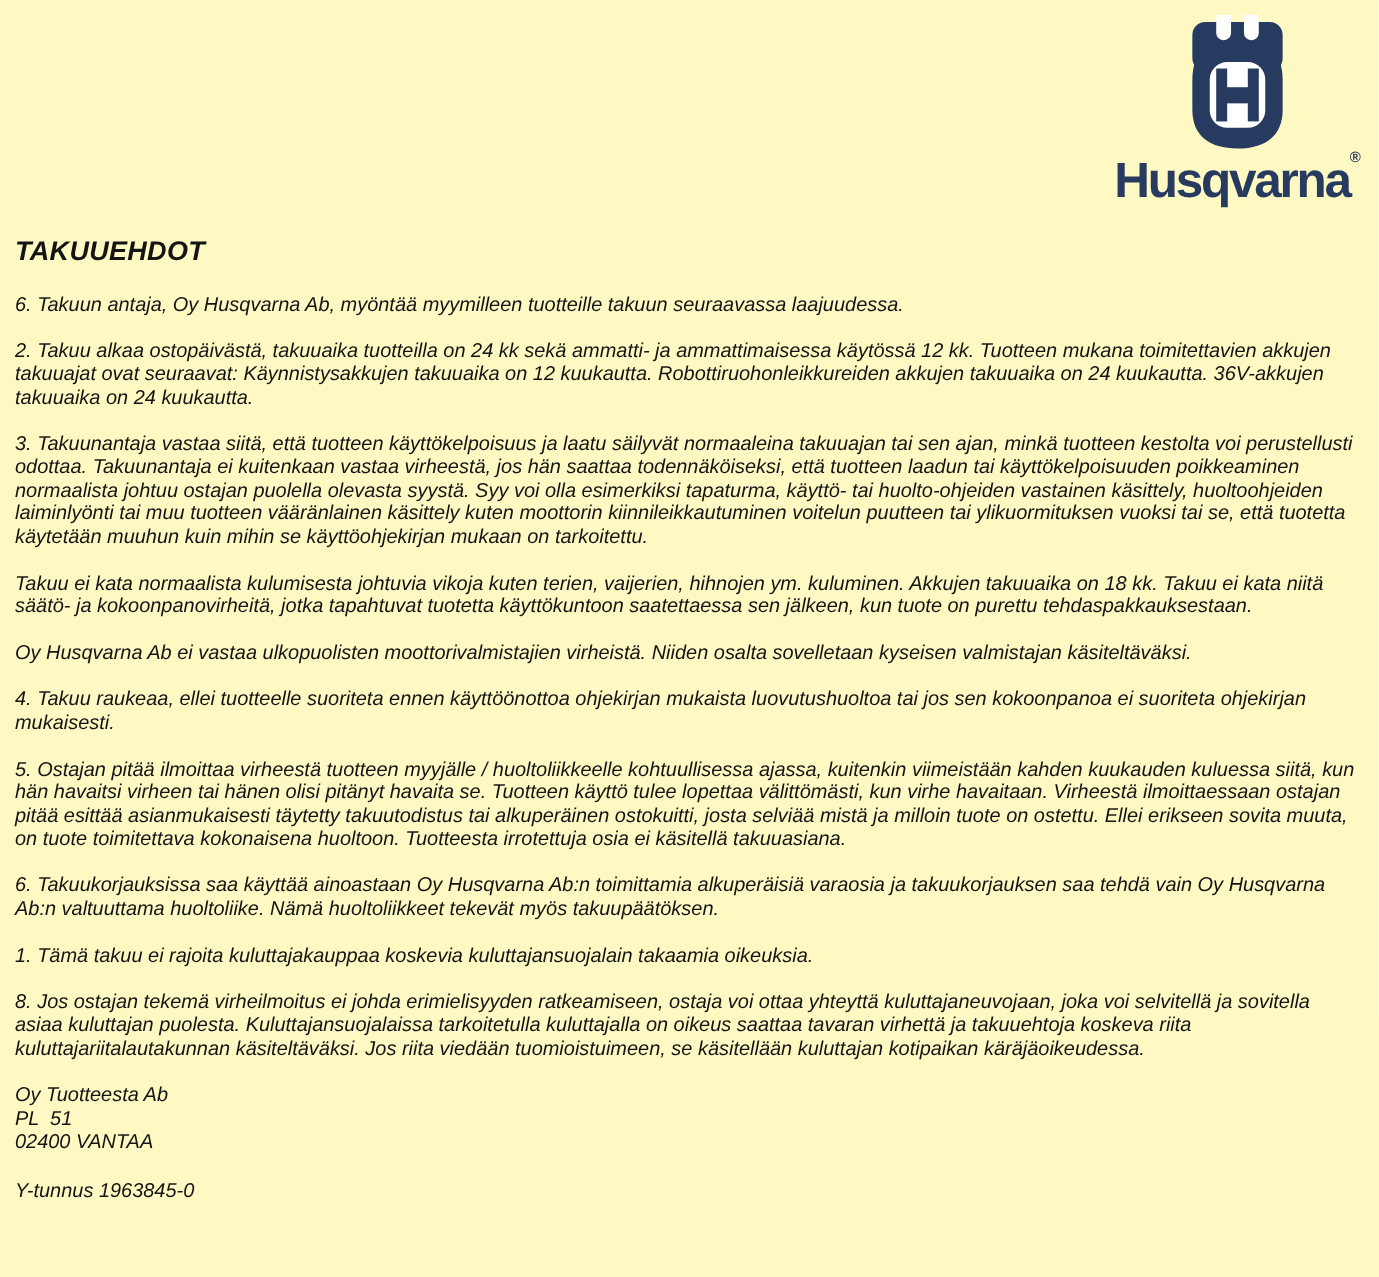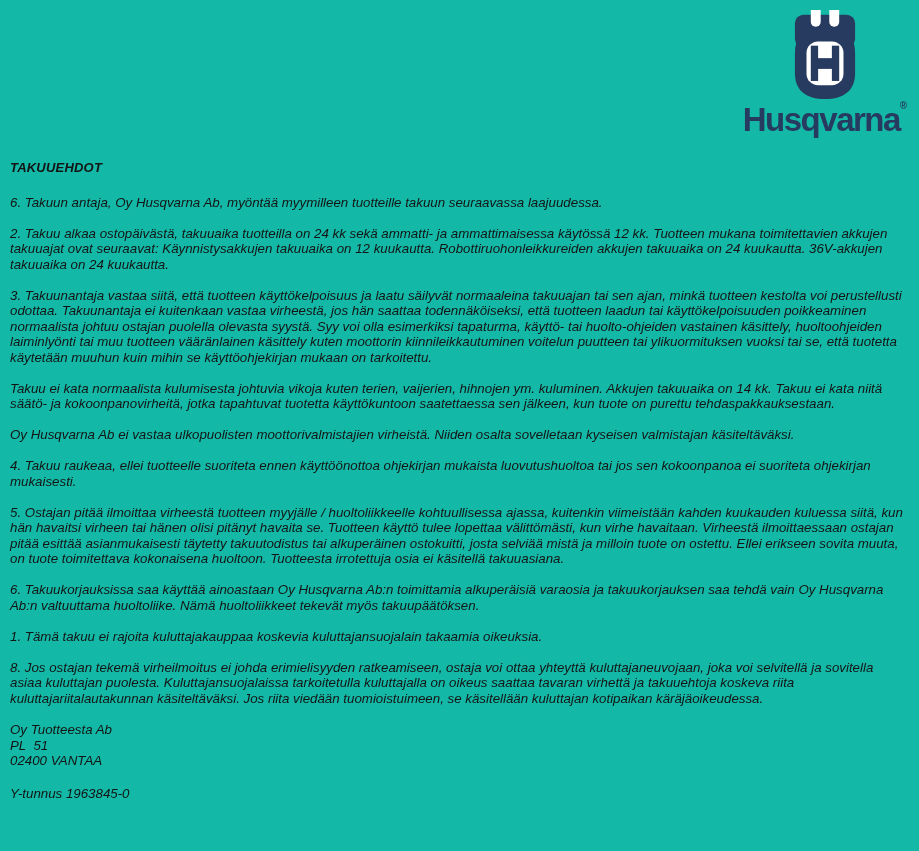--- a/index.html
+++ b/index.html
@@ -5,21 +5,21 @@
   html, body { margin: 0; padding: 0; }
   body {
     width: 919px; height: 851px;
     background: #ffffff;
     font-family: "Liberation Sans", sans-serif;
   }
   .page {
     position: relative;
     width: 919px; height: 851px;
     overflow: hidden;
-    background: #14b8a6;
+    background: #fef9c3;
   }
   .logo-block {
     position: absolute;
     top: 10px; right: 8px;
     width: 172px;
     text-align: center;
   }
   .logo-mark {
     display: block;
     margin: 0 auto;
@@ -44,21 +44,21 @@
   main {
     position: absolute;
     left: 10px; top: 160px;
     width: 898px;
     color: #141414;
     font-style: italic;
     font-size: 13.3px;
     line-height: 15.5px;
   }
   h1.doc-title {
-    font-size: 13px;
+    font-size: 18px;
     font-weight: bold;
     margin: 0 0 19px 0;
     letter-spacing: 0.2px;
   }
   main p {
     margin: 0 0 15.5px 0;
   }
   .footer { margin-top: 16px; }
   .footer p {
     margin: 0;
@@ -89,21 +89,21 @@
     </svg>
     <div class="wordmark"><span>Husqvarna</span><span class="reg">®</span></div>
   </header>
 
   <main>
     <h1 class="doc-title">TAKUUEHDOT</h1>
 
     <p>6. Takuun antaja, Oy Husqvarna Ab, myöntää myymilleen tuotteille takuun seuraavassa laajuudessa.</p>
     <p>2. Takuu alkaa ostopäivästä, takuuaika tuotteilla on 24 kk sekä ammatti- ja ammattimaisessa käytössä 12 kk. Tuotteen mukana toimitettavien akkujen takuuajat ovat seuraavat: Käynnistysakkujen takuuaika on 12 kuukautta. Robottiruohonleikkureiden akkujen takuuaika on 24 kuukautta. 36V-akkujen takuuaika on 24 kuukautta.</p>
     <p>3. Takuunantaja vastaa siitä, että tuotteen käyttökelpoisuus ja laatu säilyvät normaaleina takuuajan tai sen ajan, minkä tuotteen kestolta voi perustellusti odottaa. Takuunantaja ei kuitenkaan vastaa virheestä, jos hän saattaa todennäköiseksi, että tuotteen laadun tai käyttökelpoisuuden poikkeaminen normaalista johtuu ostajan puolella olevasta syystä. Syy voi olla esimerkiksi tapaturma, käyttö- tai huolto-ohjeiden vastainen käsittely, huoltoohjeiden laiminlyönti tai muu tuotteen vääränlainen käsittely kuten moottorin kiinnileikkautuminen voitelun puutteen tai ylikuormituksen vuoksi tai se, että tuotetta käytetään muuhun kuin mihin se käyttöohjekirjan mukaan on tarkoitettu.</p>
-    <p>Takuu ei kata normaalista kulumisesta johtuvia vikoja kuten terien, vaijerien, hihnojen ym. kuluminen. Akkujen takuuaika on 14 kk. Takuu ei kata niitä säätö- ja kokoonpanovirheitä, jotka tapahtuvat tuotetta käyttökuntoon saatettaessa sen jälkeen, kun tuote on purettu tehdaspakkauksestaan.</p>
+    <p>Takuu ei kata normaalista kulumisesta johtuvia vikoja kuten terien, vaijerien, hihnojen ym. kuluminen. Akkujen takuuaika on 18 kk. Takuu ei kata niitä säätö- ja kokoonpanovirheitä, jotka tapahtuvat tuotetta käyttökuntoon saatettaessa sen jälkeen, kun tuote on purettu tehdaspakkauksestaan.</p>
     <p>Oy Husqvarna Ab ei vastaa ulkopuolisten moottorivalmistajien virheistä. Niiden osalta sovelletaan kyseisen valmistajan käsiteltäväksi.</p>
     <p>4. Takuu raukeaa, ellei tuotteelle suoriteta ennen käyttöönottoa ohjekirjan mukaista luovutushuoltoa tai jos sen kokoonpanoa ei suoriteta ohjekirjan mukaisesti.</p>
     <p>5. Ostajan pitää ilmoittaa virheestä tuotteen myyjälle / huoltoliikkeelle kohtuullisessa ajassa, kuitenkin viimeistään kahden kuukauden kuluessa siitä, kun hän havaitsi virheen tai hänen olisi pitänyt havaita se. Tuotteen käyttö tulee lopettaa välittömästi, kun virhe havaitaan. Virheestä ilmoittaessaan ostajan pitää esittää asianmukaisesti täytetty takuutodistus tai alkuperäinen ostokuitti, josta selviää mistä ja milloin tuote on ostettu. Ellei erikseen sovita muuta, on tuote toimitettava kokonaisena huoltoon. Tuotteesta irrotettuja osia ei käsitellä takuuasiana.</p>
     <p>6. Takuukorjauksissa saa käyttää ainoastaan Oy Husqvarna Ab:n toimittamia alkuperäisiä varaosia ja takuukorjauksen saa tehdä vain Oy Husqvarna Ab:n valtuuttama huoltoliike. Nämä huoltoliikkeet tekevät myös takuupäätöksen.</p>
     <p>1. Tämä takuu ei rajoita kuluttajakauppaa koskevia kuluttajansuojalain takaamia oikeuksia.</p>
     <p>8. Jos ostajan tekemä virheilmoitus ei johda erimielisyyden ratkeamiseen, ostaja voi ottaa yhteyttä kuluttajaneuvojaan, joka voi selvitellä ja sovitella asiaa kuluttajan puolesta. Kuluttajansuojalaissa tarkoitetulla kuluttajalla on oikeus saattaa tavaran virhettä ja takuuehtoja koskeva riita kuluttajariitalautakunnan käsiteltäväksi. Jos riita viedään tuomioistuimeen, se käsitellään kuluttajan kotipaikan käräjäoikeudessa.</p>
 
     <div class="footer">
       <p>Oy Tuotteesta Ab</p>
       <p>PL  51</p>

